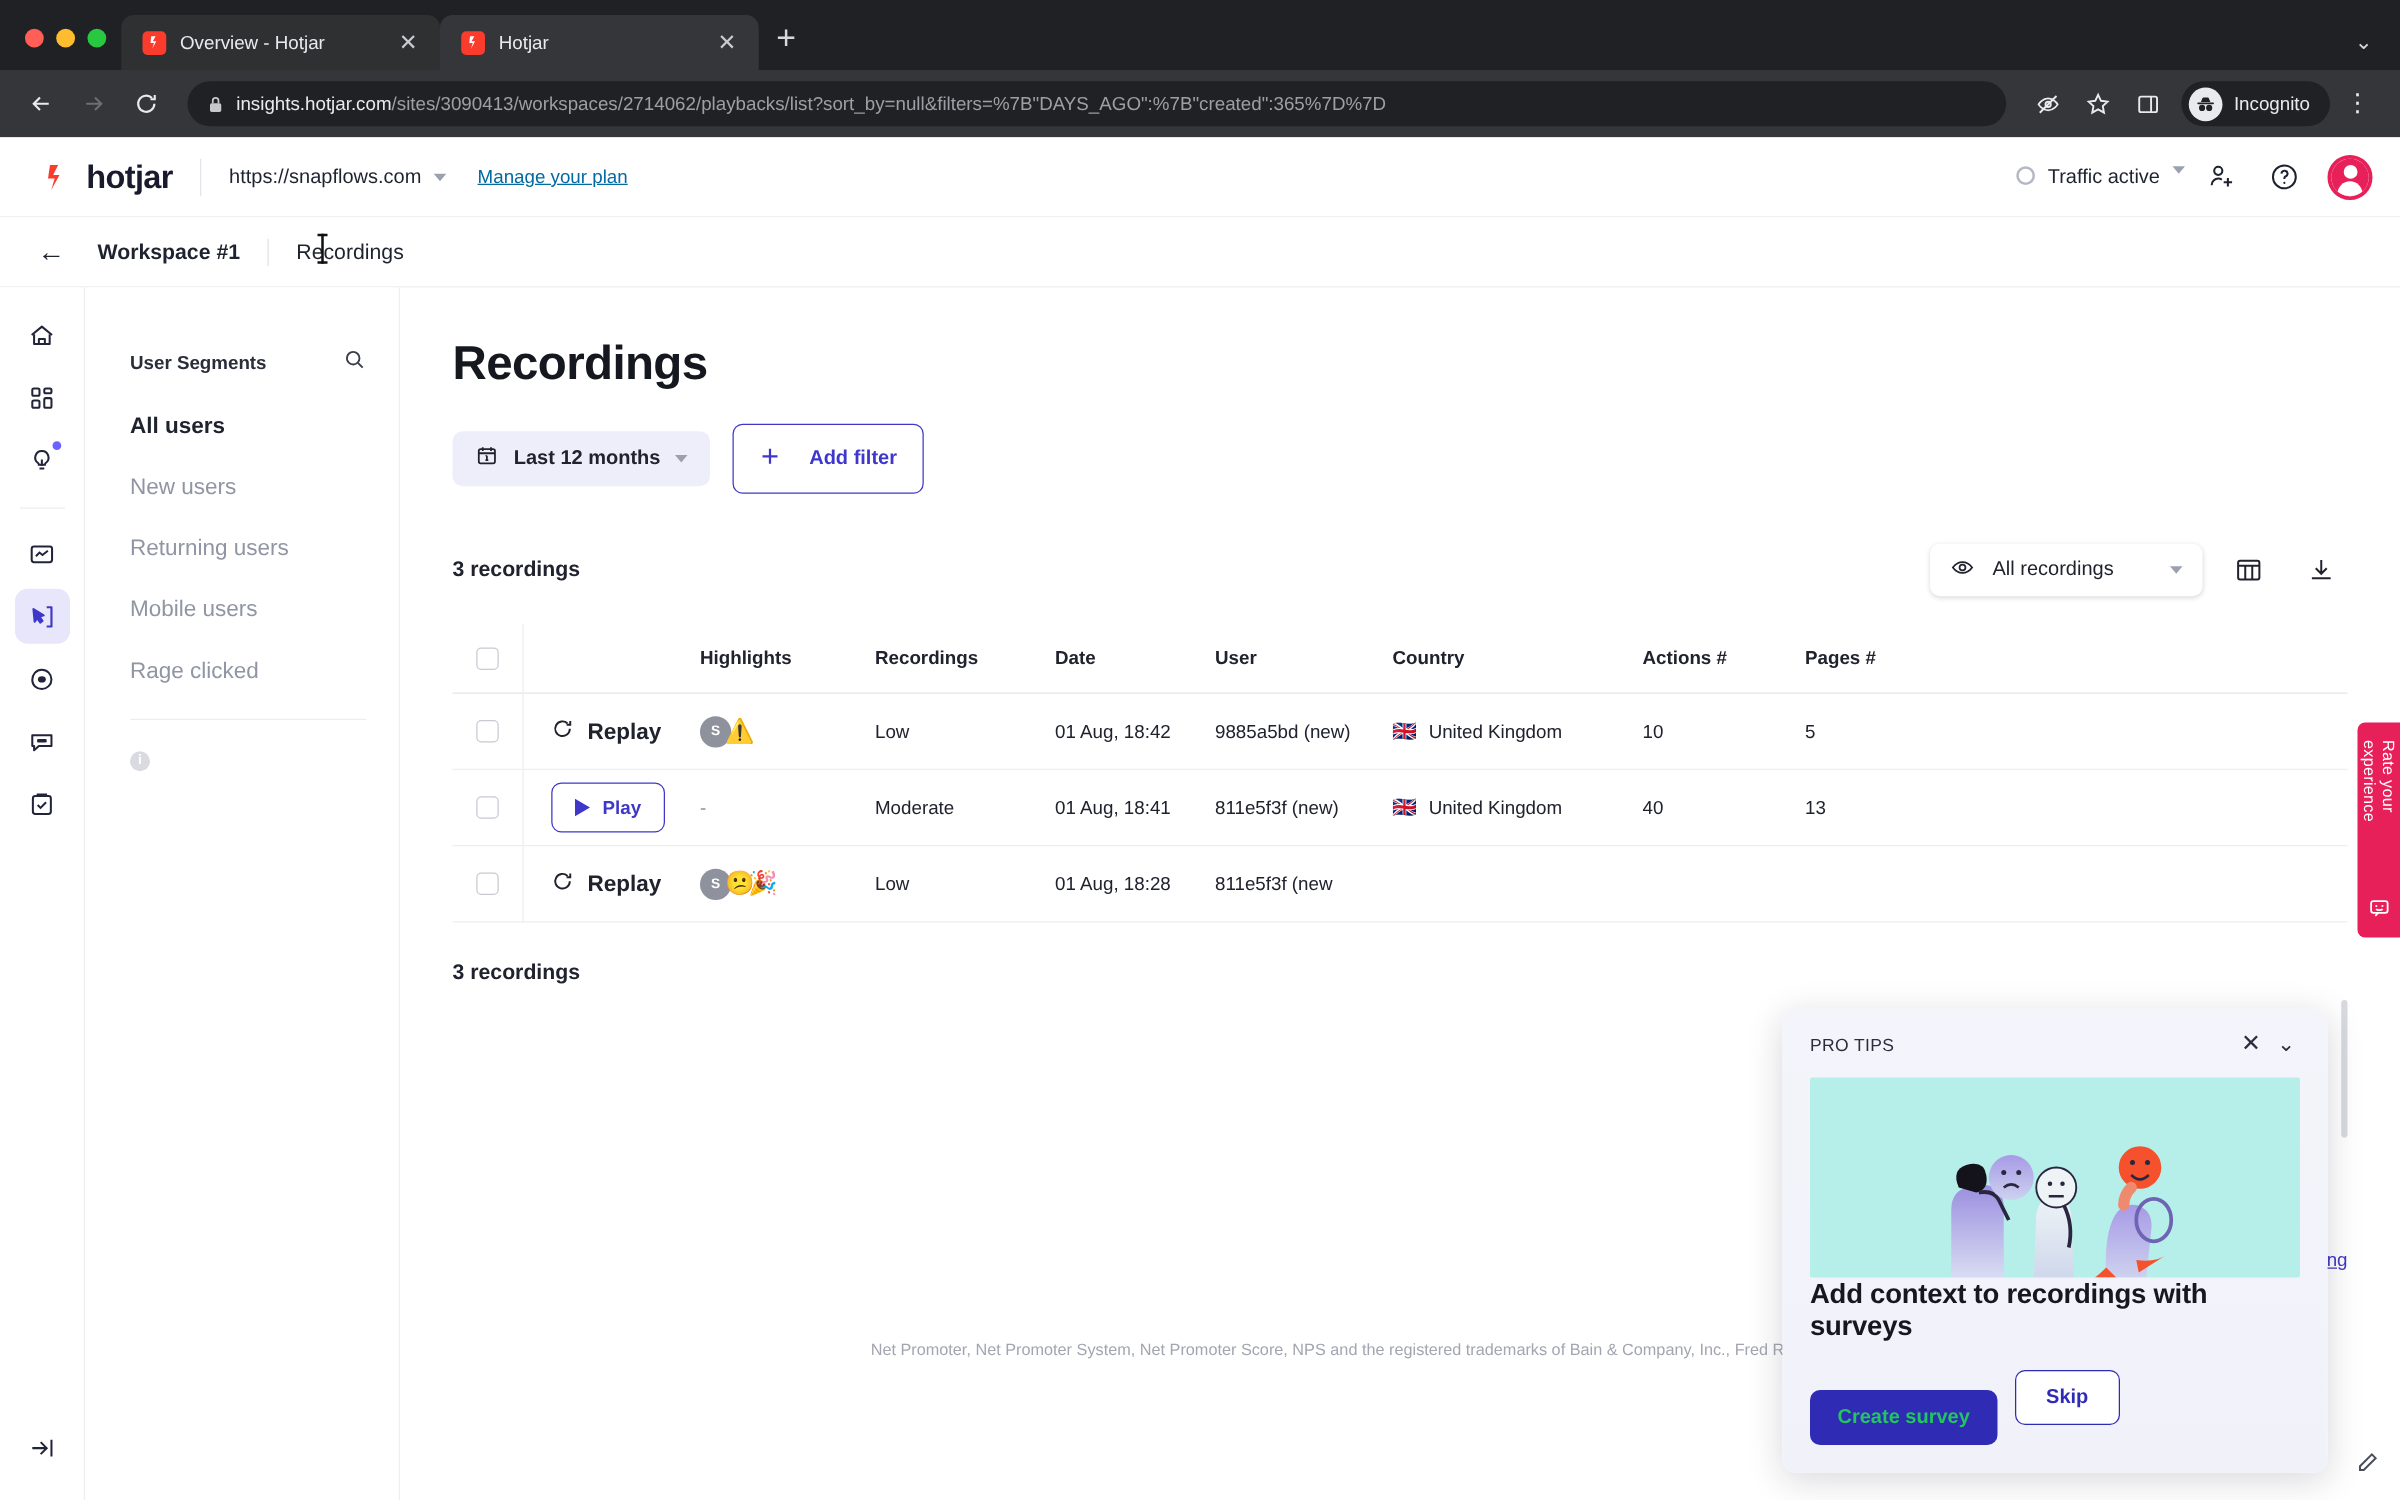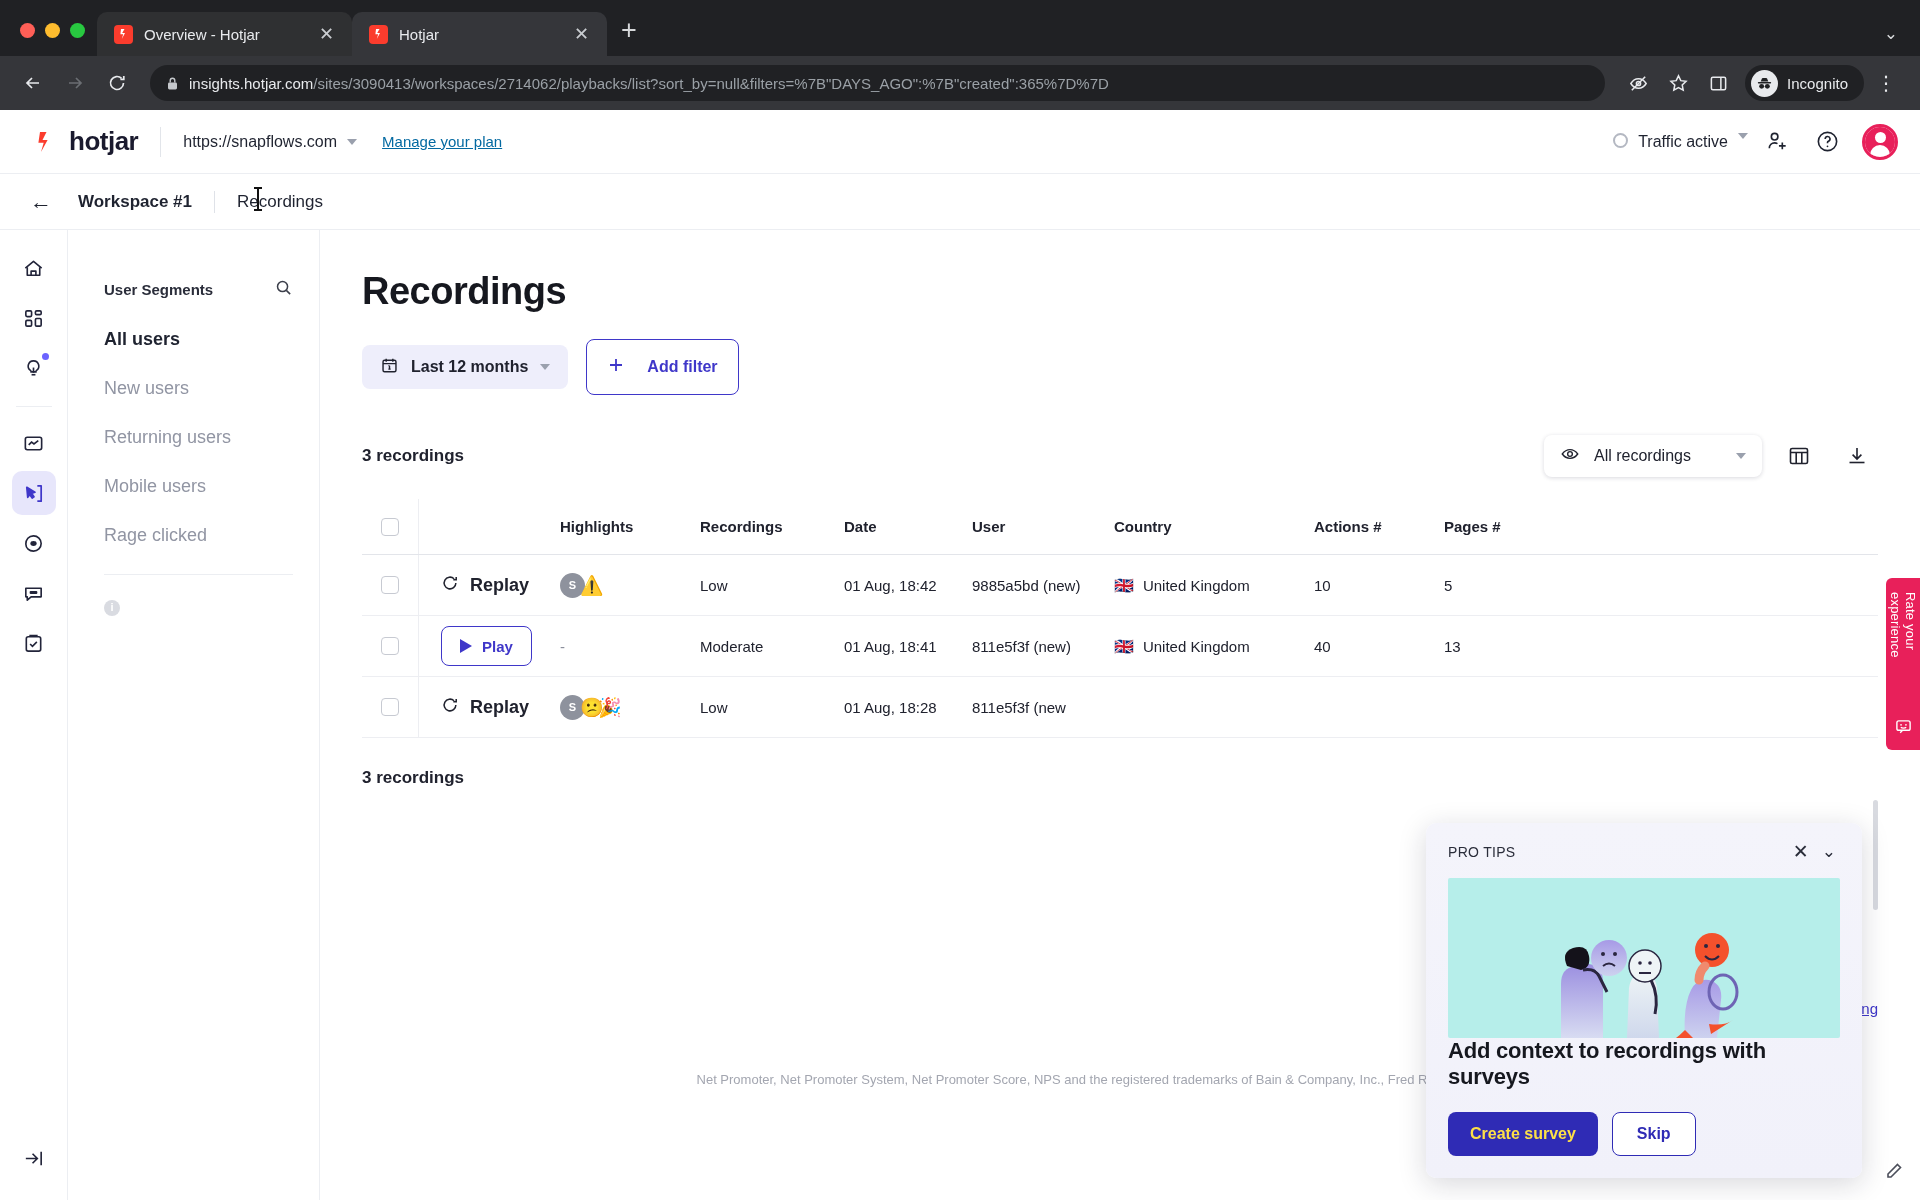--- a/index.html
+++ b/index.html
@@ -226,22 +226,22 @@
   .pt-x { font-size:19px; color:#2a2d3a; padding: 0 9px; line-height:1;}
   .pt-chev { font-size:17px; color:#2a2d3a; padding: 0 4px; }
   .pt-illus {
     height: 160px; margin-top: 16px; background:#b6eeea; border-radius: 2px; overflow:hidden;
     display:flex;align-items:flex-end;justify-content:center;
   }
   .pt-title { font-size: 22px; font-weight: 800; color:#16181f; letter-spacing:-0.2px;}
   .pt-body { font-size:15px; color:#3c3f4c; line-height:1.62; margin-top: 12px; }
   .pt-actions { display:flex; gap:14px; margin-top: 22px; }
   .btn-primary {
-    background:#2f2bb5; color:#fde047; border-radius:8px; height:44px; padding: 0 22px;
-    font-size:16px;font-weight:700;display:flex;align-items:center;
+    background:#2f2bb5; color:#22c55e; border-radius:8px; height:44px; padding: 0 22px;
+    font-size:16px;font-weight:700;display:flex;align-items:center;margin-top:16px;
   }
   .btn-secondary {
     background:#fff; color:#2f2bb5; border:1.5px solid #2f2bb5; border-radius:8px; height:44px;
     padding: 0 24px; font-size:16px;font-weight:700;display:flex;align-items:center;
   }
   .edit-fab { position:absolute; right: 16px; bottom: 14px; color:#4b4e5a; font-size:19px;}
   .scroll-hint{position:absolute;right:42px;top:570px;width:5px;height:110px;background:#d8dae0;border-radius:3px;}
 </style>
 </head>
 <body>

